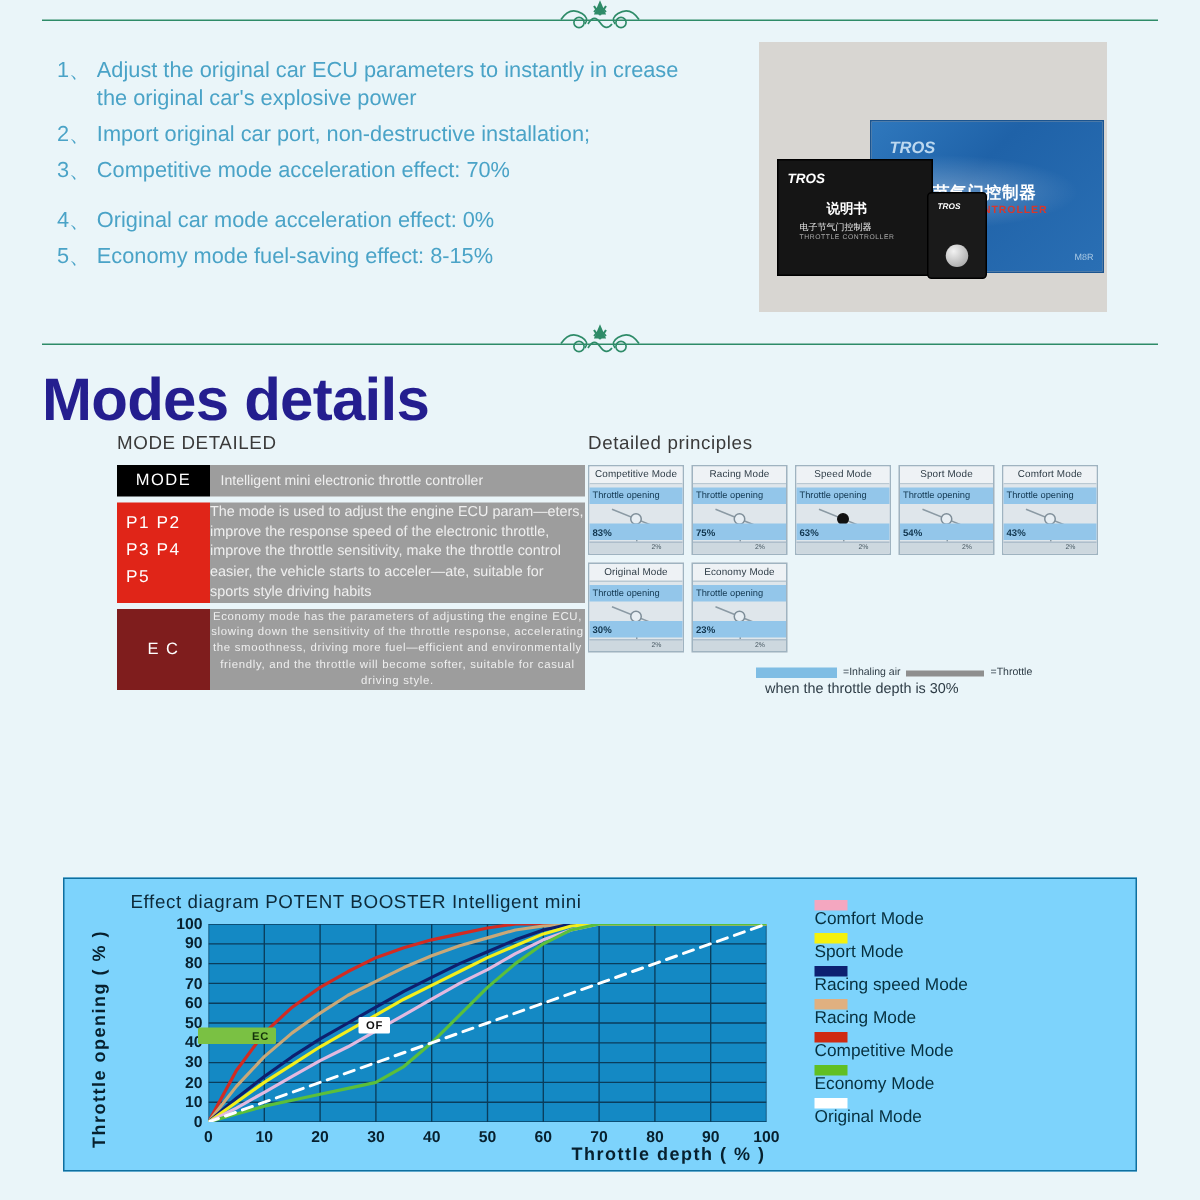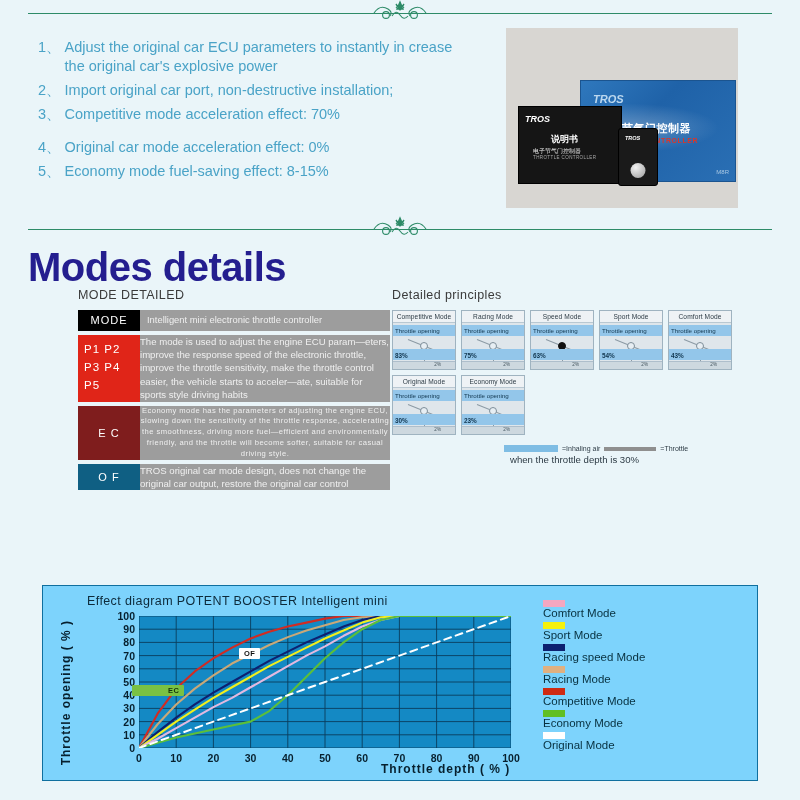--- a/index.html
+++ b/index.html
@@ -214,21 +214,21 @@
   }
   .xticks { position: absolute; left: 96px; top: 166px; width: 372px; height: 16px; }
   .xticks span {
     position: absolute; color: #07202e; font-size: 10.5px; font-weight: bold;
     transform: translateX(-50%);
   }
   .badge {
     position: absolute; font-size: 7.5px; font-weight: bold;
     padding: 1px 5px; border-radius: 1px; letter-spacing: .5px;
   }
-  .badge.of { background: #fff; color: #111; left: 196px; top: 62px; }
+  .badge.of { background: #fff; color: #111; left: 196px; top: 92px; }
   .badge.ec { background: #7ac143; color: #14320a; left: 89px; top: 99px; padding-left: 36px; }
 
   .chart-legend { position: absolute; left: 500px; top: 14px; }
   .cl-item { margin-bottom: 3px; }
   .cl-item .sw { width: 22px; height: 7px; display: block; }
   .cl-item .lb { color: #07303f; font-size: 11.5px; display: block; margin-top: 0px; }
 </style>
 </head>
 <body>
 
@@ -334,24 +334,20 @@
         <tr class="spacer">
               <td colspan="2"></td>
             </tr>
         <tr class="r-ec">
           <td class="key">E C</td>
           <td class="desc tiny">Economy mode has the parameters of adjusting the engine ECU, slowing down the sensitivity of the throttle response, accelerating the smoothness, driving more fuel—efficient and environmentally friendly, and the throttle will become softer, suitable for casual driving style.</td>
         </tr>
         <tr class="spacer">
               <td colspan="2"></td>
             </tr>
-        <tr class="r-of">
-          <td class="key">O F</td>
-          <td class="desc big">TROS   original car mode design, does not change the original car output, restore the original car control</td>
-        </tr>
       </tbody>
         </table>
     </div>
 
     <div class="md-right">
       <div class="sub-label">Detailed principles</div>
 
       <div class="cards">
         <div class="card">
           <div class="ctitle">Competitive Mode</div>

